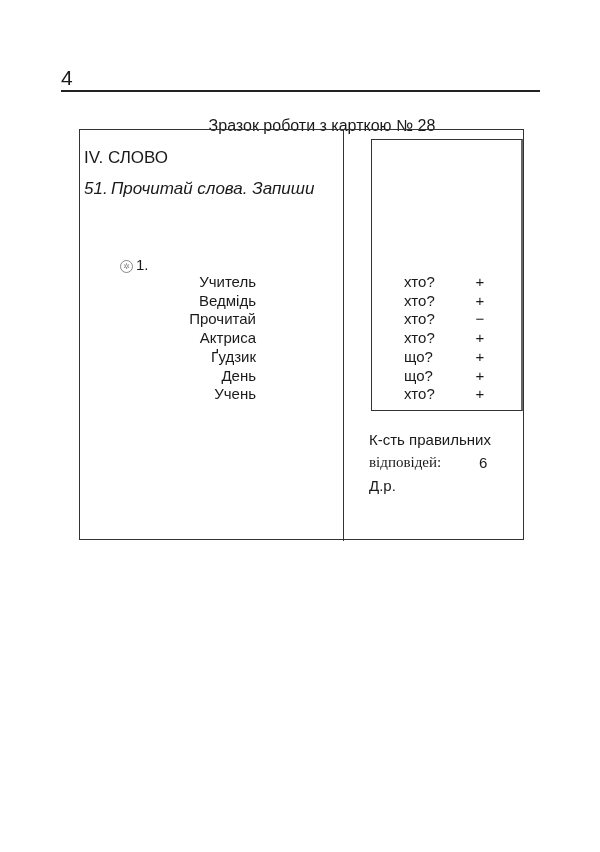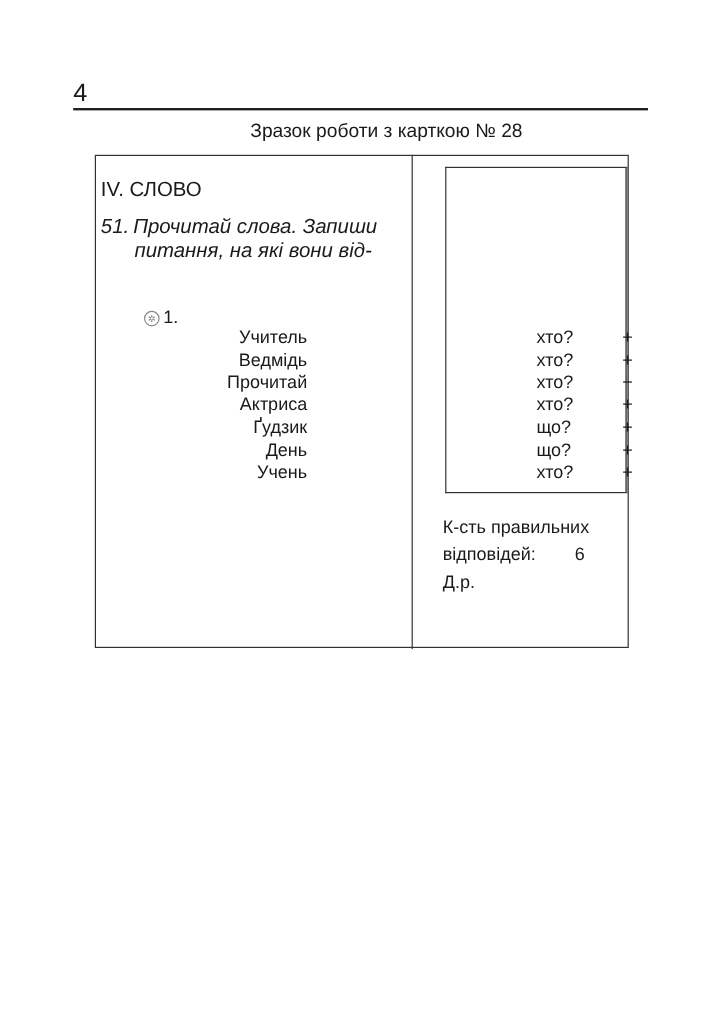--- a/index.html
+++ b/index.html
@@ -1,57 +1,56 @@
 <!DOCTYPE html>
 <html><head>
 <meta charset="utf-8">
 <style>
   html, body { margin:0; padding:0; background:#ffffff; }
   body { width:600px; height:852px; position:relative; overflow:hidden;
          font-family:"Liberation Sans", sans-serif; color:#1a1a1a; }
   .abs { position:absolute; }
   .page-num { left:61px; top:66px; font-size:21px; line-height:24px; }
   .header-rule { left:61px; top:90px; width:479px; height:0; border-top:2px solid #222; }
-  .caption { left:0; width:600px; top:100px; text-align:center; font-size:16px; line-height:20px; padding-left:44px; box-sizing:border-box; }
+  .caption { left:0; width:600px; top:116px; text-align:center; font-size:16px; line-height:20px; padding-left:44px; box-sizing:border-box; }
   .outer { left:79px; top:129px; width:445px; height:411px; border:1.5px solid #333; box-sizing:border-box; }
   .divider { left:343px; top:129px; width:0; height:412px; border-left:1.5px solid #333; }
   .inner { left:371px; top:139px; width:152px; height:272px; border:1px solid #333; border-right:2px solid #666; box-sizing:border-box; }
   .section { left:84px; top:148px; font-size:17px; line-height:20px; }
   .task { left:84px; top:179px; width:255px; font-size:17px; line-height:20px; font-style:italic; }
   .task .num { display:inline-block; width:27px; }
   .task .line { display:block; padding-left:28px; }
   .task .first { padding-left:0; }
   .item { left:120px; top:256px; font-size:15px; line-height:18px; }
   .item .disk { display:inline-block; width:11px; height:11px; border:1px solid #888; border-radius:50%; font-size:8px; line-height:11px; text-align:center; color:#888; margin-right:3px; vertical-align:1px; }
   .words { left:150px; top:273px; width:106px; text-align:right; font-size:15px; line-height:18.7px; }
   .answers { left:404px; top:273px; font-size:15px; line-height:18.7px; }
-  .answers .row { display:flex;margin-left:43px; }
+  .answers .row { display:flex; }
   .answers .q { width:70px; }
   .answers .m { width:12px; text-align:center; }
   .result { left:369px; top:428px; font-size:15px; line-height:23px; }
   .result .row { display:flex; }
-  .result .lbl1 { width:110px; }
+  .result .lbl1 { width:110px;font-family:Liberation Serif, serif; }
   .result .lbl2 { width:89px; }
 </style>
 </head>
 <body>
 
 <div class="abs page-num">4</div>
 <div class="abs header-rule"></div>
 <div class="abs caption">Зразок роботи з карткою № 28</div>
 
 <div class="abs outer"></div>
 <div class="abs divider"></div>
 <div class="abs inner"></div>
 
 <div class="abs section">IV. СЛОВО</div>
 
 <div class="abs task">
   <span class="line first"><span class="num">51.</span><span>Прочитай слова. Запиши</span></span>
-  <span class="line">питання, на які вони від-</span>
 </div>
 
 <div class="abs item">
   <span class="disk">✲</span><span>1.</span>
 </div>
 
 <div class="abs words">
   <div>Учитель</div>
   <div>Ведмідь</div>
   <div>Прочитай</div>

